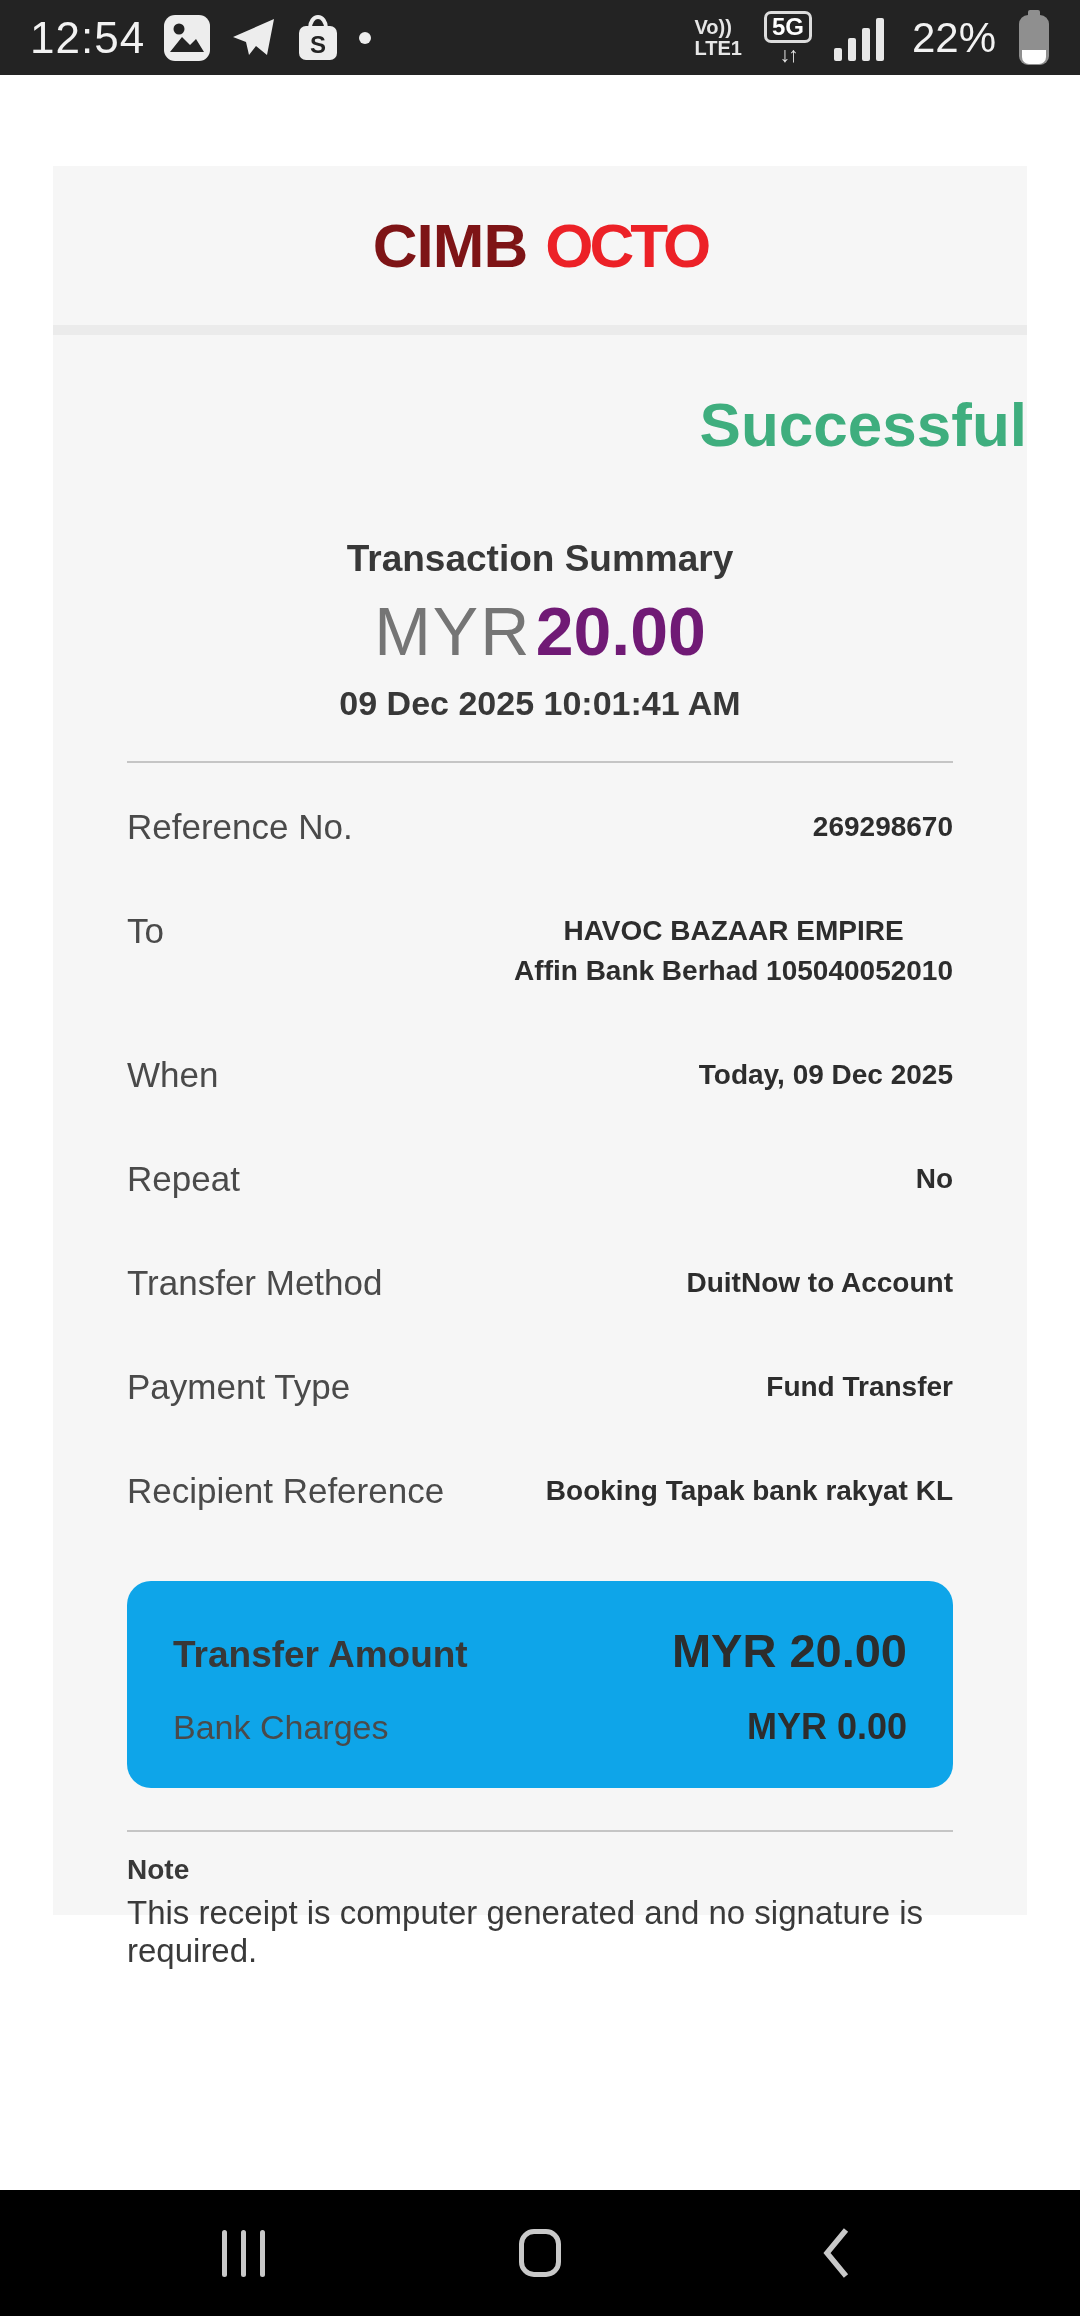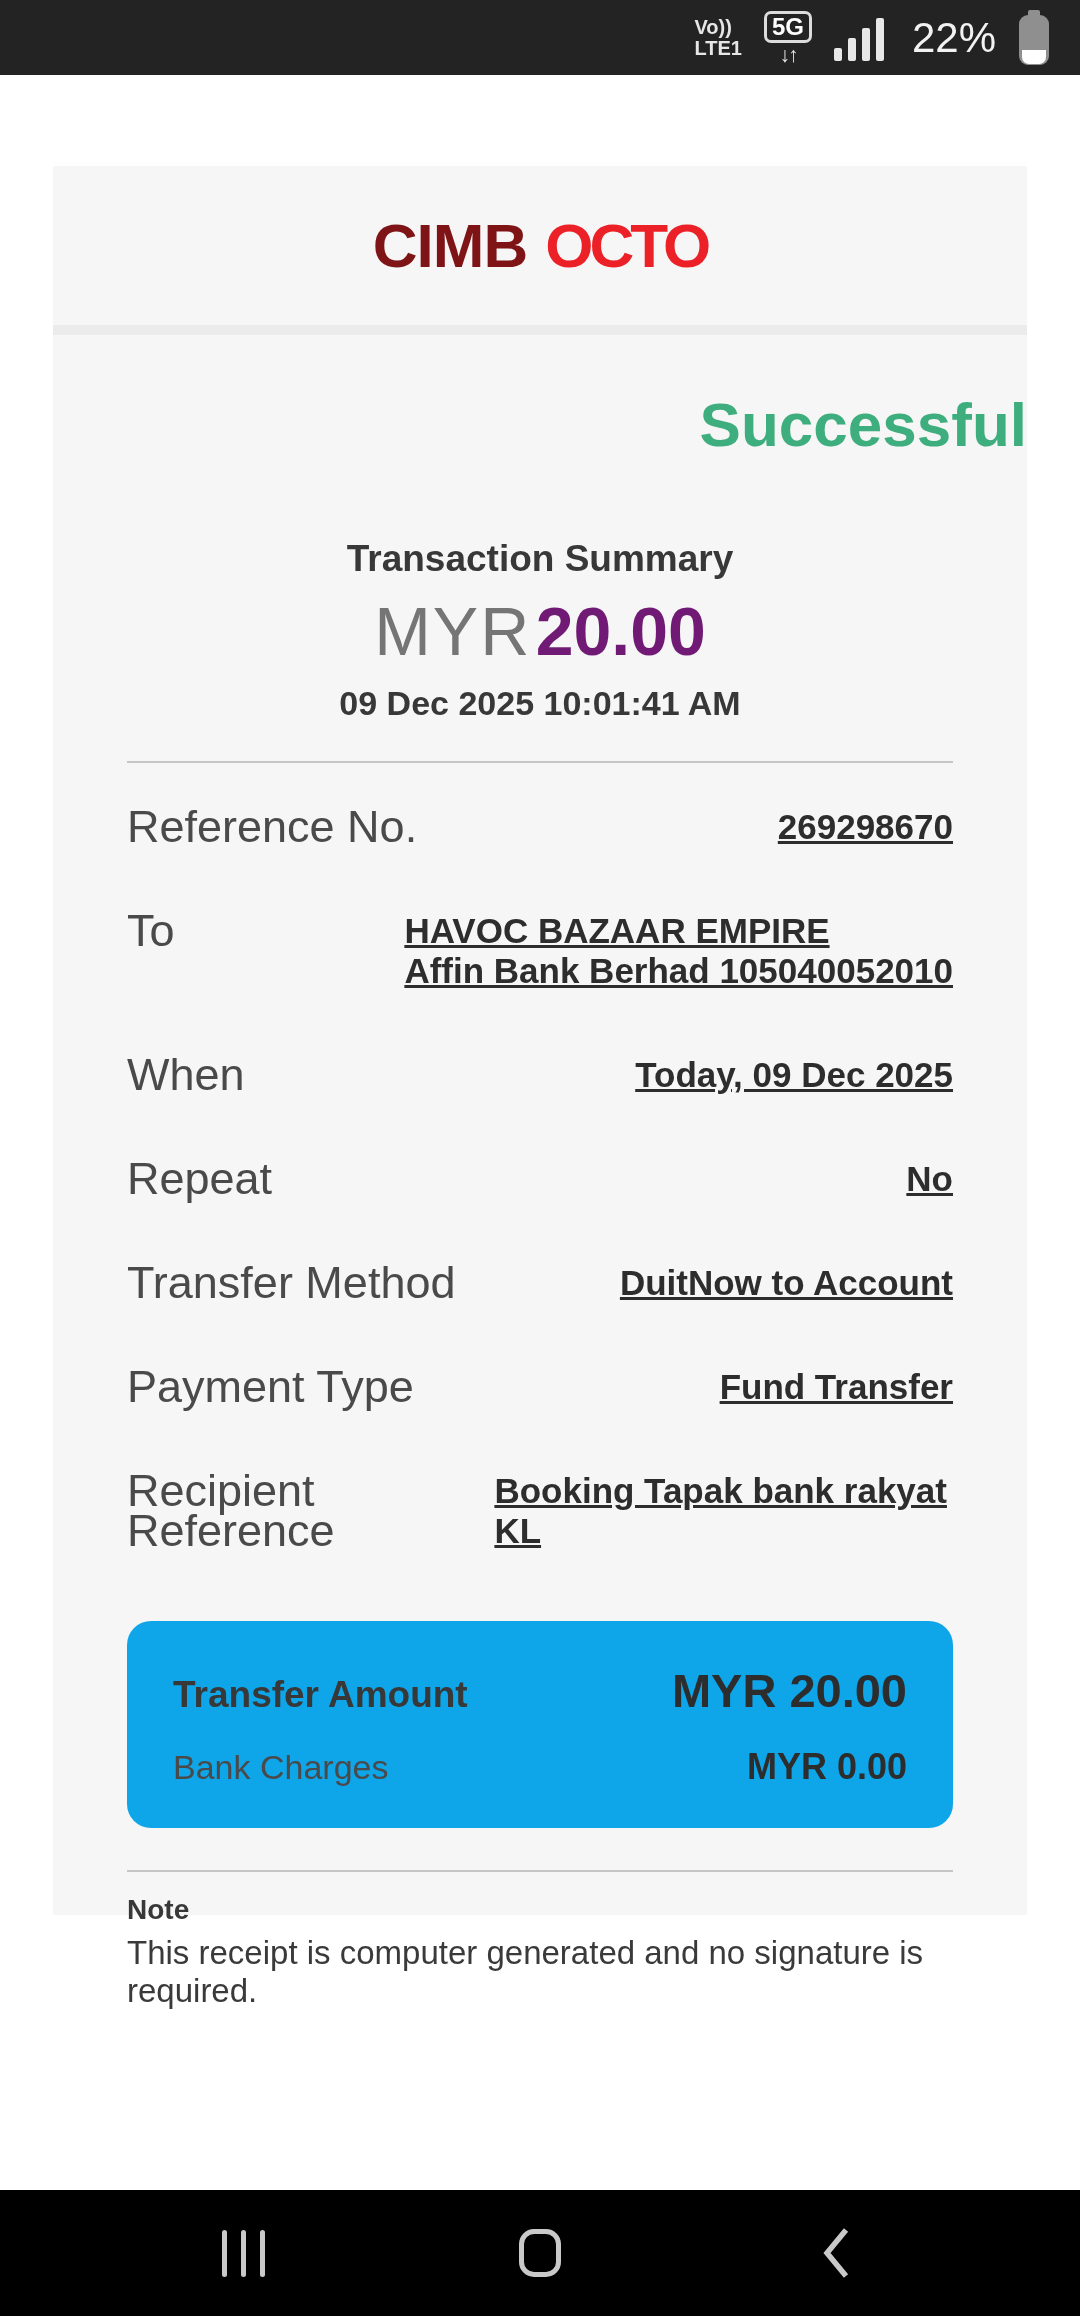--- a/index.html
+++ b/index.html
@@ -35,23 +35,23 @@
   .amount-line { text-align:center; margin-top:12px; }
   .cur { font-size:68px; font-weight:normal; color:#757575; letter-spacing:2px; }
   .amt { font-size:68px; font-weight:bold; color:#701a75; }
   .datetime { text-align:center; margin-top:14px; font-size:34px; font-weight:bold; color:#383838; }
 
   .hairline { border-top:2px solid #c5c5c5; margin:38px 74px 0 74px; }
 
   .rows { padding:0 74px; }
   .row { display:flex; justify-content:space-between; align-items:flex-start; margin-top:64px; }
   .row:first-child { margin-top:44px; }
-  .row .label { font-size:45px; color:#4a4a4a; line-height:40px; }
-  .row .value { font-size:35px; font-weight:bold; color:#2d2d2d; line-height:40px;
-    text-align:left; max-width:640px;text-decoration:underline; }
+  .row .label { font-size:35px; color:#4a4a4a; line-height:40px; }
+  .row .value { font-size:28px; font-weight:bold; color:#2d2d2d; line-height:40px;
+    text-align:center; max-width:640px; }
 
   .amount-box { margin:70px 74px 0 74px; background:#0ea5e9; border-radius:24px;
     padding:42px 46px 40px 46px; }
   .ab-row { display:flex; justify-content:space-between; align-items:baseline; }
   .ab-row.second { margin-top:28px; }
   .ab-label-main { font-size:37px; font-weight:bold; color:#383838; }
   .ab-value-main { font-size:47px; font-weight:bold; color:#2d2d2d; }
   .ab-label-sub { font-size:34px; color:#4a4a4a; }
   .ab-value-sub { font-size:36px; font-weight:bold; color:#2d2d2d; }
 
@@ -67,20 +67,43 @@
   .recents-bars { display:flex; gap:14px; }
   .recents-bars i { display:block; width:5px; height:47px; background:#c9c9c9; border-radius:3px; }
   .home-shape { width:42px; height:48px; border:5px solid #c9c9c9; border-radius:15px; }
 
   svg { display:block; }
 </style>
 </head>
 <body>
 
 <div class="status-bar">
+  <div class="sb-left">
+    <span class="sb-time">12:54</span>
+    <span>
+      <svg width="48" height="48" viewBox="0 0 48 48">
+        <rect x="1" y="1" width="46" height="46" rx="11" fill="#ededed"></rect>
+        <circle cx="16" cy="15" r="5.5" fill="#232323"></circle>
+        <path d="M7 38 L19 23 L27 31 L33 25 L41 38 Z" fill="#232323"></path>
+      </svg>
+    </span>
+    <span>
+      <svg width="48" height="48" viewBox="0 0 48 48">
+        <path d="M45 5 L4 23 L17 28 L20 41 L27 32 L38 41 Z" fill="#ededed"></path>
+      </svg>
+    </span>
+    <span>
+      <svg width="46" height="50" viewBox="0 0 46 50">
+        <path d="M15 15 a8 11 0 0 1 16 0" stroke="#ededed" stroke-width="4" fill="none"></path>
+        <rect x="4" y="13" width="38" height="34" rx="7" fill="#ededed"></rect>
+        <text x="23" y="40" font-size="24" font-weight="bold" fill="#232323" text-anchor="middle" font-family="Liberation Sans, sans-serif">S</text>
+      </svg>
+    </span>
+    <span class="dot"></span>
+  </div>
   <div class="sb-right">
     <span class="volte">
       <span>Vo))</span>
       <span>LTE1</span>
     </span>
     <span class="net5g">
       <span class="badge">5G</span>
       <span class="arrows">↓↑</span>
     </span>
     <span>

